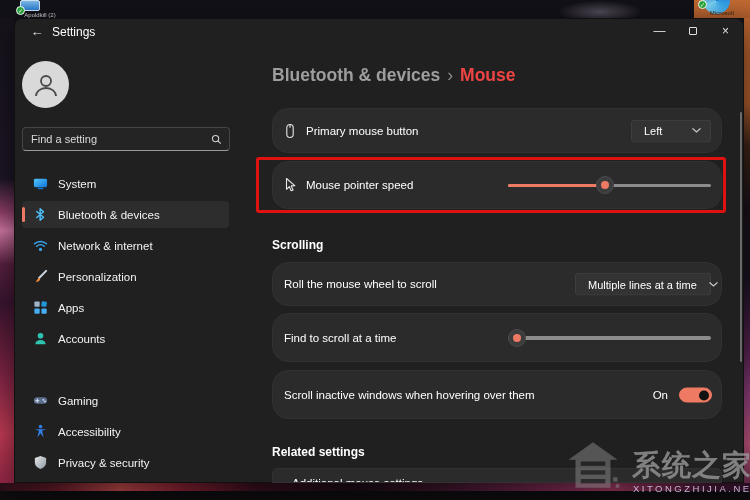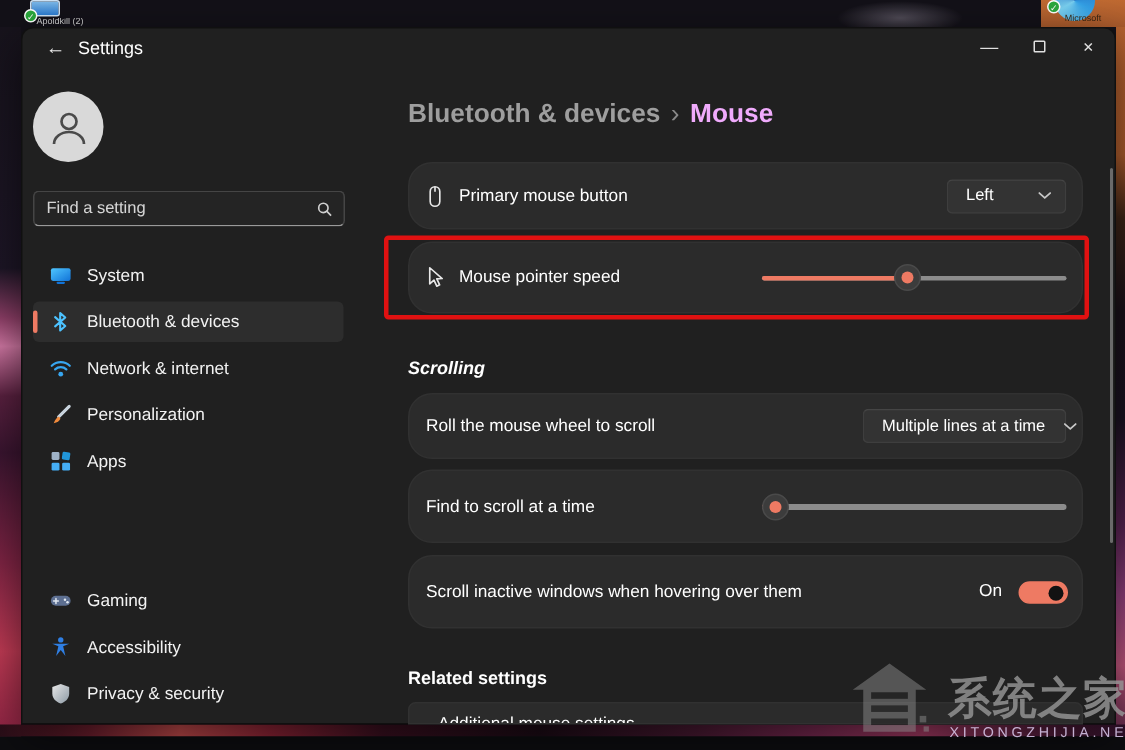--- a/index.html
+++ b/index.html
@@ -50,21 +50,21 @@
   .nav-item { position:absolute; left:22px; width:207px; height:27px; border-radius:4px; display:flex; align-items:center; cursor:default; }
   .nav-item.selected { background:#2d2d2d; }
   .nav-item .accent { position:absolute; left:0px; top:6px; width:3px; height:15px; border-radius:2px; background:#ee7a63; display:none; }
   .nav-item.selected .accent { display:block; }
   .nav-item .nicon { position:absolute; left:11px; top:6px; width:15px; height:15px; display:flex; }
   .nav-item .nlabel { position:absolute; left:36px; font-size:11.5px; color:#f2f2f2; white-space:nowrap; }
 
   
   .breadcrumb { position:absolute; left:272px; top:65px; font-size:17.5px; font-weight:700; white-space:nowrap; }
   .breadcrumb .parent { color:#9e9e9e; } .breadcrumb .sep { color:#8a8a8a; padding:0 7px; font-weight:400; }
-  .breadcrumb .current { color:#f0abfc;margin-top:32px; }
+  .breadcrumb .current { color:#ef4444;margin-top:32px; }
 
   .card { position:absolute; left:272px; width:450px; background:#2b2b2b; border:1px solid #313131; border-radius:16px; }
   .row-flex { position:absolute; inset:0; display:flex; align-items:center; }
   .card .ricon { margin-left:9px; width:16px; height:16px; display:flex; }
   .card .rlabel { margin-left:8px; font-size:11.5px; color:#fff; white-space:nowrap; }
   .card .rlabel.noicon { margin-left:11px; }
 
   .dropdown { position:absolute; right:10px; top:50%; transform:translateY(-50%); height:23px; background:#333333;
     border:1px solid #3e3e3e; border-top-color:#454545; border-radius:4px; display:flex; align-items:center;
     padding:0 9px 0 12px; cursor:default; }
@@ -202,20 +202,30 @@
       <svg viewBox="0 0 16 16" width="15" height="15">
           <rect x="1.5" y="1.5" width="5.6" height="5.6" rx="1" fill="#9fb3c8"></rect>
           <rect x="9" y="1.5" width="5.6" height="5.6" rx="1" fill="#2196d9" transform="rotate(8 11.8 4.3)"></rect>
           <rect x="1.5" y="9" width="5.6" height="5.6" rx="1" fill="#45aef5"></rect>
           <rect x="9" y="9" width="5.6" height="5.6" rx="1" fill="#45aef5"></rect>
         </svg>
     </span>
     <span class="nlabel">Apps</span>
   </div>
 
+  <div class="nav-item" style="top:325px">
+
+    <span class="nicon">
+      <svg viewBox="0 0 16 16" width="15" height="15">
+          <circle cx="8" cy="5" r="3" fill="#2fc3b2"></circle>
+          <path d="M2.5 14a5.5 4.5 0 0 1 11 0Z" fill="#2fc3b2"></path>
+        </svg>
+    </span>
+    <span class="nlabel">Accounts</span>
+  </div>
 
 
   <div class="nav-item" style="top:387px">
 
     <span class="nicon">
       <svg viewBox="0 0 16 16" width="15" height="15">
           <rect x="1" y="4.5" width="14" height="7" rx="3.5" fill="#5d6f91"></rect>
           <path d="M4.6 6.5v3.4M2.9 8.2h3.4" stroke="#dfe6ef" stroke-width="1.1" stroke-linecap="round"></path>
           <circle cx="11" cy="7.3" r="0.9" fill="#dfe6ef"></circle>
           <circle cx="12.8" cy="9" r="0.9" fill="#dfe6ef"></circle>
@@ -286,21 +296,21 @@
       <div class="slider">
         <div class="track"></div>
         <div class="fill" style="width: 48%;"></div>
         <div class="thumb" style="left: calc(48% - 9px);"></div>
       </div>
     </div>
   </div>
 
   <div class="red-annot"></div>
 
-  <div class="section-h" style="top:238px;font-style:italic;">Scrolling</div>
+  <div class="section-h" style="top:238px;">Scrolling</div>
 
   <div class="card" style="top:262px; height:44px;">
     <div class="row-flex">
       <span class="rlabel noicon">Roll the mouse wheel to scroll</span>
       <div class="dropdown" style="width:136px;">
         <span class="dval">Multiple lines at a time</span>
         <span class="chev">
           <svg width="9" height="6" viewBox="0 0 10 6">
               <path d="M1 1l4 3.6L9 1" fill="none" stroke="#c8c8c8" stroke-width="1.3" stroke-linecap="round"></path>
             </svg>

